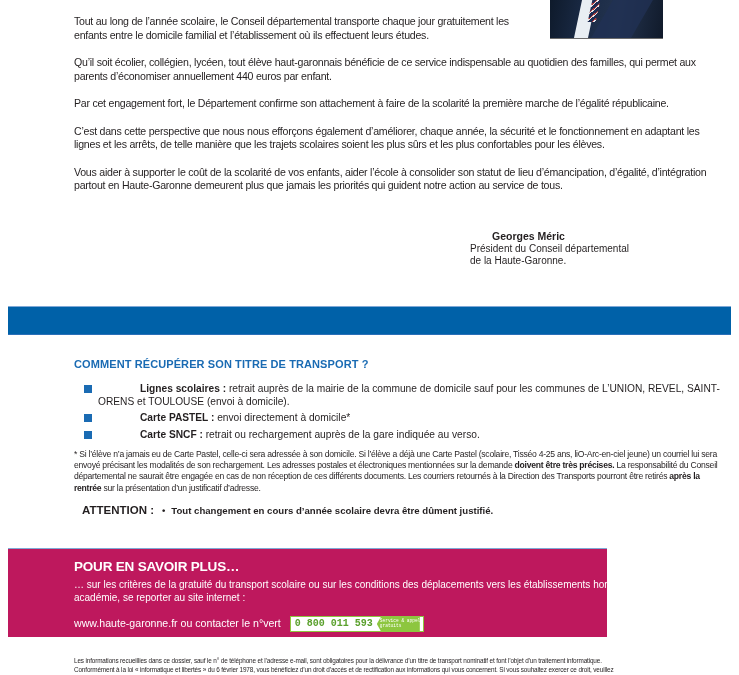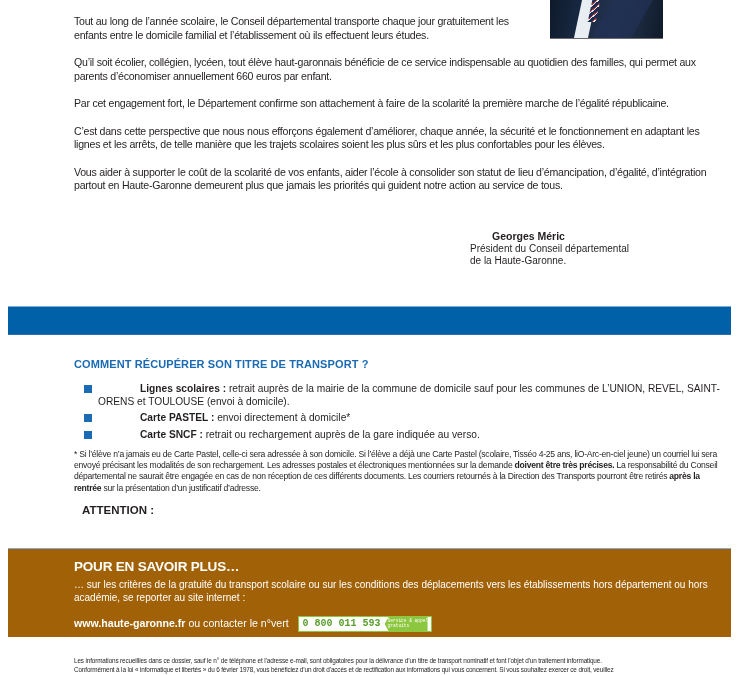--- a/index.html
+++ b/index.html
@@ -40,26 +40,26 @@
   .note { position: absolute; left: 74px; top: 449px; width: 652px; font-size: 8.6px; line-height: 11.2px;
           letter-spacing: -0.25px; color: #231f20; }
   .note b { font-weight: bold; }
 
   .attention { position: absolute; left: 74px; top: 504px; font-size: 11px; line-height: 12px; }
   .attention .label { position: absolute; left: 8px; top: 0; font-weight: bold; font-size: 11.5px; white-space: nowrap; }
   .attention ul { position: absolute; left: 88px; top: 1px; margin: 0; padding: 0; list-style: none;
                   font-weight: bold; font-size: 9.6px; line-height: 11.5px; white-space: nowrap; }
   .attention li::before { content: "•"; margin-right: 6px; }
 
-  .info-box { position: absolute; left: 8px; top: 548px; width: 723px; height: 88px; background: #a16207;
+  .info-box { position: absolute; left: 8px; top: 548px; width: 599px; height: 88px; background: #be185d;
               color: #ffffff; border-top: 1px solid #7fa8d6; }
   .info-box .title { position: absolute; left: 66px; top: 10px; font-size: 13.5px; font-weight: bold; letter-spacing: -0.2px; }
   .info-box .body { position: absolute; left: 66px; top: 29px; width: 650px; font-size: 10px; line-height: 13px; }
   .info-box .contact { position: absolute; left: 66px; top: 67px; font-size: 10.6px; white-space: nowrap; }
-  .info-box .contact b { font-weight: bold; }
+  .info-box .contact b { font-weight: normal; }
   .phone-badge { display: inline-flex; align-items: stretch; vertical-align: middle; margin-left: 6px;
                  background: #ffffff; border: 1px solid #8dc63f; height: 14px; font-family: Liberation Mono, monospace; }
   .phone-badge .num { color: #5aa02c; font-weight: bold; font-size: 10px; padding: 0 4px; line-height: 14px; }
   .phone-badge .tag { background: #8dc63f; color: #ffffff; font-size: 4.5px; line-height: 5px; padding: 1px 6px 0 3px;
                       clip-path: polygon(4px 0, 100% 0, 100% 100%, 4px 100%, 0 50%); width: 34px; }
   .phone-badge .end { width: 3px; background: #ffffff; }
 
   .legal { position: absolute; left: 74px; top: 656px; width: 660px; font-size: 6.4px; line-height: 9px;
            letter-spacing: -0.15px; color: #231f20; }
 </style>
@@ -67,21 +67,21 @@
 <body>
 
 <div class="photo">
   <div class="shirt"></div>
   <div class="tie"></div>
   <div class="lapel"></div>
 </div>
 
 <div class="letter">
   <p class="narrow">Tout au long de l’année scolaire, le Conseil départemental transporte chaque jour gratuitement les enfants entre le domicile familial et l’établissement où ils effectuent leurs études.</p>
-  <p>Qu’il soit écolier, collégien, lycéen, tout élève haut-garonnais bénéficie de ce service indispensable au quotidien des familles, qui permet aux parents d’économiser annuellement 660 euros par enfant.</p>
+  <p>Qu’il soit écolier, collégien, lycéen, tout élève haut-garonnais bénéficie de ce service indispensable au quotidien des familles, qui permet aux parents d’économiser annuellement 440 euros par enfant.</p>
   <p>Par cet engagement fort, le Département confirme son attachement à faire de la scolarité la première marche de l’égalité républicaine.</p>
   <p>C’est dans cette perspective que nous nous efforçons également d’améliorer, chaque année, la sécurité et le fonctionnement en adaptant les lignes et les arrêts, de telle manière que les trajets scolaires soient les plus sûrs et les plus confortables pour les élèves.</p>
   <p>Vous aider à supporter le coût de la scolarité de vos enfants, aider l’école à consolider son statut de lieu d’émancipation, d’égalité, d’intégration partout en Haute-Garonne demeurent plus que jamais les priorités qui guident notre action au service de tous.</p>
 </div>
 
 <div class="signature">
   <div class="name">Georges Méric</div>
   <div>Président du Conseil départemental</div>
   <div>de la Haute-Garonne.</div>
 </div>
@@ -104,20 +104,21 @@
   </li>
 </ul>
 
 <div class="note">
   <span>* Si l’élève n’a jamais eu de Carte Pastel, celle-ci sera adressée à son domicile. Si l’élève a déjà une Carte Pastel (scolaire, Tisséo 4-25 ans, liO-Arc-en-ciel jeune) un courriel lui sera envoyé précisant les modalités de son rechargement. Les adresses postales et électroniques mentionnées sur la demande </span><b>doivent être très précises.</b><span> La responsabilité du Conseil départemental ne saurait être engagée en cas de non réception de ces différents documents. Les courriers retournés à la Direction des Transports pourront être retirés </span><b>après la rentrée</b><span> sur la présentation d’un justificatif d’adresse.</span>
 </div>
 
 <div class="attention">
   <span class="label">ATTENTION :</span>
   <ul>
+    <li>Tout changement en cours d’année scolaire devra être dûment justifié.</li>
   </ul>
 </div>
 
 <div class="info-box">
   <div class="title">POUR EN SAVOIR PLUS…</div>
   <div class="body">… sur les critères de la gratuité du transport scolaire ou sur les conditions des déplacements vers les établissements hors département ou hors académie, se reporter au site internet :</div>
   <div class="contact">
     <b>www.haute-garonne.fr</b><span> ou contacter le n°vert</span>
     <span class="phone-badge">
       <span class="num">0 800 011 593</span>

